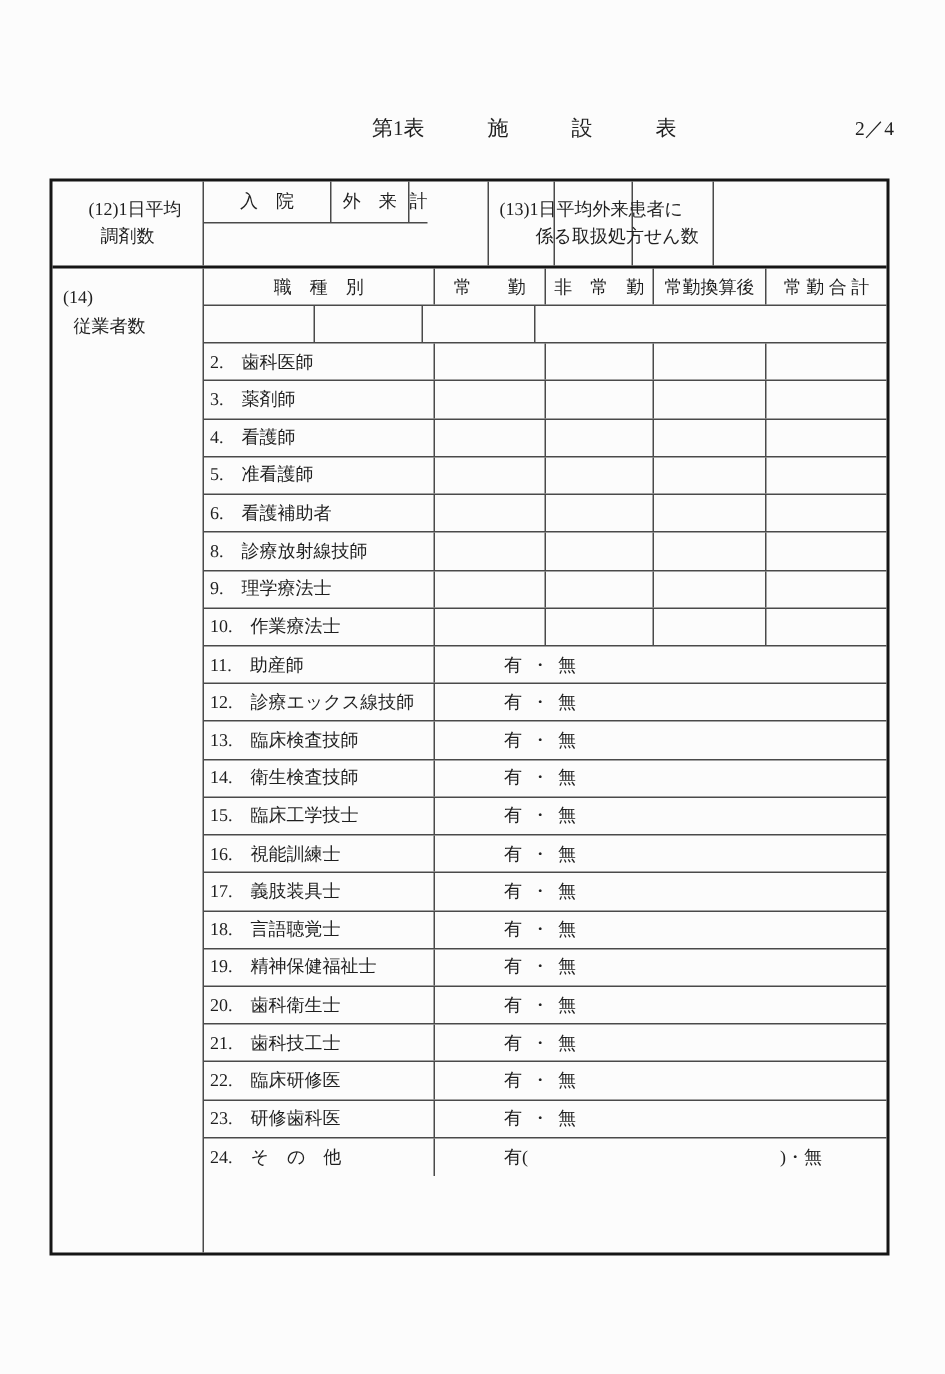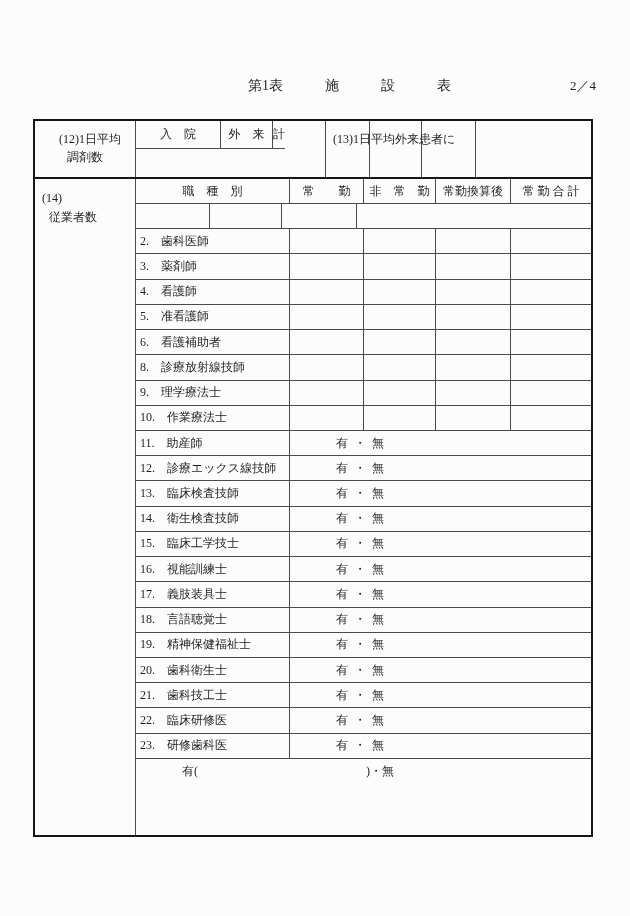--- a/index.html
+++ b/index.html
@@ -85,20 +85,21 @@
         <div class="cell hc c-tot">計</div>
       </div>
       <div class="sec12-val">
         <div class="cell c-in"></div>
         <div class="cell c-out"></div>
         <div class="cell c-tot"></div>
       </div>
     </div>
     <div class="cell sec13-label">
       <div class="l1">(13)1日平均外来患者に</div>
+      <div class="l2">係る取扱処方せん数</div>
     </div>
     <div class="cell sec12-value"></div>
   </div>
 
   <div class="sec14">
     <div class="cell sec14-label">
       <div class="l1">(14)</div>
       <div class="l2">従業者数</div>
     </div>
     <div class="rows">
@@ -218,17 +219,18 @@
         </div>
         <div class="t-row">
           <div class="cell col-label">22.　臨床研修医</div>
           <div class="cell merged"><div class="yesno-text">有・無</div></div>
         </div>
         <div class="t-row">
           <div class="cell col-label">23.　研修歯科医</div>
           <div class="cell merged"><div class="yesno-text">有・無</div></div>
         </div>
         <div class="t-row">
+          <div class="cell col-label">24.　そ　の　他</div>
           <div class="cell merged"><div class="other-prefix-text">有(</div><div class="other-gap"></div><div class="other-suffix-text">)・無</div></div>
         </div>
       </div>
   </div>
 </div>
 
 </body></html>

